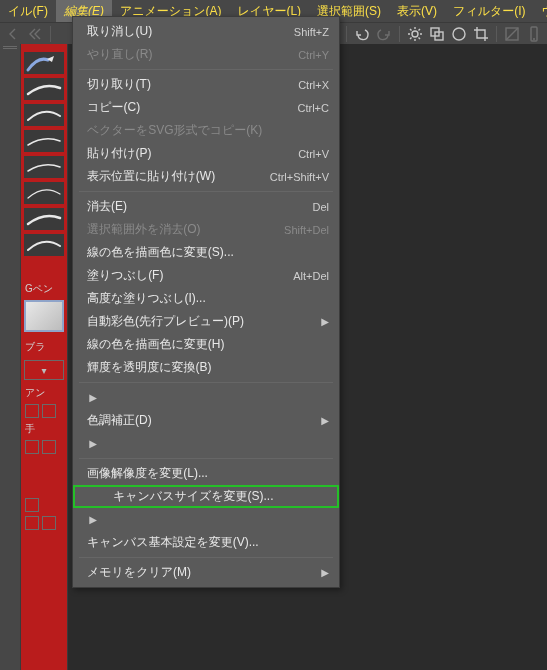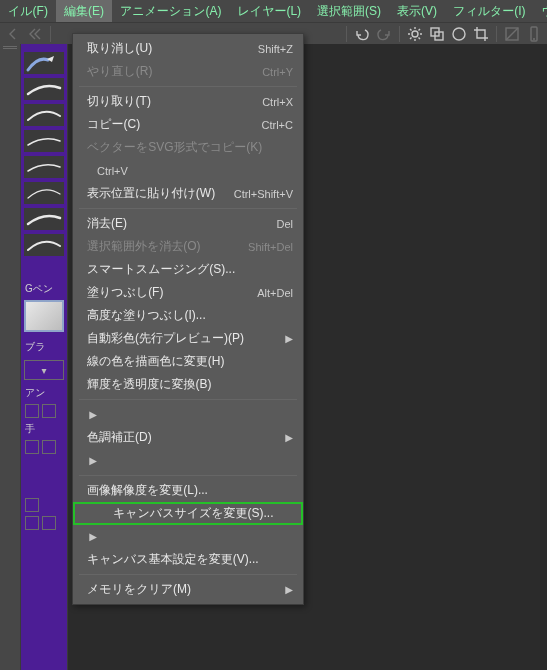--- a/index.html
+++ b/index.html
@@ -1,51 +1,51 @@
 <!DOCTYPE html>
 <html><head>
 <meta charset="utf-8">
 <style>
   * { margin: 0; padding: 0; box-sizing: border-box; font-family: "Yu Gothic UI", "Meiryo", sans-serif; }
   body { background: #323232; width: 547px; height: 670px; overflow: hidden; position: relative; color: #d0d0d0; font-size: 12px; }
 
   
   .menubar { position: absolute; top: 0; left: 0; right: 0; height: 22px; background: #474747; display: flex; align-items: stretch; }
-  .menubar-item { padding: 0 8px; display: flex; align-items: center; color: #86efac; cursor: default; white-space: nowrap; }
-  .menubar-item.active { background: #6a6a6a; }
+  .menubar-item { padding: 0 8px; display: flex; align-items: center; color: #fde047; cursor: default; white-space: nowrap; }
+  .menubar-item.active { background: #6a6a6a; font-style: italic; }
 
   
   .toolbar2 { position: absolute; top: 22px; left: 0; right: 0; height: 22px; background: #474747; border-top: 1px solid #3a3a3a; display: flex; align-items: center; padding: 0 4px; gap: 4px; }
   .tb-sep { width: 1px; height: 16px; background: #5a5a5a; margin: 0 2px; }
   .tb-icon { width: 18px; height: 18px; display: flex; align-items: center; justify-content: center; color: #c8c8c8; }
   .tb-spacer { flex: 1; }
   .tb-icon svg { width: 16px; height: 16px; stroke: #c8c8c8; fill: none; stroke-width: 1.4; }
   .tb-icon.dim svg { stroke: #6e6e6e; }
 
   
   .canvas-area { position: absolute; top: 44px; left: 0; right: 0; bottom: 0; background: #2b2b2b; }
 
   
   .toolstrip { position: absolute; top: 44px; left: 0; width: 21px; bottom: 0; background: #474747; border-right: 1px solid #3a3a3a; display: flex; flex-direction: column; align-items: center; padding-top: 2px; gap: 2px; }
   .toolstrip .hgrip { width: 14px; height: 4px; display: flex; flex-direction: column; gap: 1px; margin-bottom: 2px; }
   .toolstrip .hgrip div { height: 1px; background: #6a6a6a; }
 
   
-  .brushcol { position: absolute; top: 44px; left: 21px; width: 47px; bottom: 0; background: #4c1d95; border-right: 1px solid #3a3a3a; padding-top: 4px; }
+  .brushcol { position: absolute; top: 44px; left: 21px; width: 47px; bottom: 0; background: #b91c1c; border-right: 1px solid #3a3a3a; padding-top: 4px; }
   .brush-swatch { width: 40px; height: 22px; margin: 4px auto; background: #3a3a3a; display:flex; align-items:center; justify-content:center; }
   .brush-swatch svg { width: 36px; height: 18px; }
   .brush-label { font-size: 10px; color: #d0d0d0; padding: 2px 4px; white-space: nowrap; overflow: hidden; }
   .brush-thumb { width: 40px; height: 32px; margin: 2px auto 6px; background: linear-gradient(135deg, #e8e8e8, #bcbcbc); border: 2px solid #8fa4c9; }
   .brush-square { width: 40px; height: 20px; margin: 4px auto; border: 1px solid #6a6a6a; display: flex; align-items: center; justify-content: center; }
   .brush-square span { font-size: 10px; color: #bbb; }
   .brush-row { display:flex; gap:3px; padding:2px 4px; }
   .tiny-icon { width:14px; height:14px; border:1px solid #6a6a6a; }
 
   
-  .menu { position: absolute; top: 33px; left: 72px; width: 232px; background: #5a5a5a; border: 1px solid #3c3c3c; box-shadow: 2px 2px 6px rgba(0,0,0,0.4); padding: 3px 0; }
+  .menu { position: absolute; top: 16px; left: 72px; width: 268px; background: #5a5a5a; border: 1px solid #3c3c3c; box-shadow: 2px 2px 6px rgba(0,0,0,0.4); padding: 3px 0; }
   .menu-item { height: 23px; display: flex; align-items: center; padding: 0 10px 0 14px; color: #e8e8e8; cursor: default; position: relative; }
   .menu-item.disabled { color: #8a8a8a; }
   .menu-item .label { flex: 1; white-space: nowrap; }
   .menu-item .shortcut { color: #cfcfcf; font-size: 11px; margin-left: 10px; white-space: nowrap; }
   .menu-item.disabled .shortcut { color: #8a8a8a; }
   .menu-item .arrow { width: 10px; text-align: right; color: #c8c8c8; font-size: 10px; }
   .menu-item.highlighted { outline: 2px solid #24c028; outline-offset: -2px; padding-left: 40px; }
   .menu-sep { height: 1px; background: #4a4a4a; margin: 3px 6px; border-bottom: 1px solid #666; }
 </style>
 </head>
@@ -244,37 +244,38 @@
       <span class="shortcut">Ctrl+X</span>
     </div>
     <div class="menu-item">
       <span class="label">コピー(C)</span>
       <span class="shortcut">Ctrl+C</span>
     </div>
     <div class="menu-item disabled">
       <span class="label">ベクターをSVG形式でコピー(K)</span>
     </div>
     <div class="menu-item">
+      <span class="label">貼り付け(P)</span>
       <span class="shortcut">Ctrl+V</span>
     </div>
     <div class="menu-item">
       <span class="label">表示位置に貼り付け(W)</span>
       <span class="shortcut">Ctrl+Shift+V</span>
     </div>
     <div class="menu-sep"></div>
     <div class="menu-item">
       <span class="label">消去(E)</span>
       <span class="shortcut">Del</span>
     </div>
     <div class="menu-item disabled">
       <span class="label">選択範囲外を消去(O)</span>
       <span class="shortcut">Shift+Del</span>
     </div>
     <div class="menu-item">
-      <span class="label">スマートスムージング(S)...</span>
+      <span class="label">線の色を描画色に変更(S)...</span>
     </div>
     <div class="menu-item">
       <span class="label">塗りつぶし(F)</span>
       <span class="shortcut">Alt+Del</span>
     </div>
     <div class="menu-item">
       <span class="label">高度な塗りつぶし(I)...</span>
     </div>
     <div class="menu-item">
       <span class="label">自動彩色(先行プレビュー)(P)</span>

